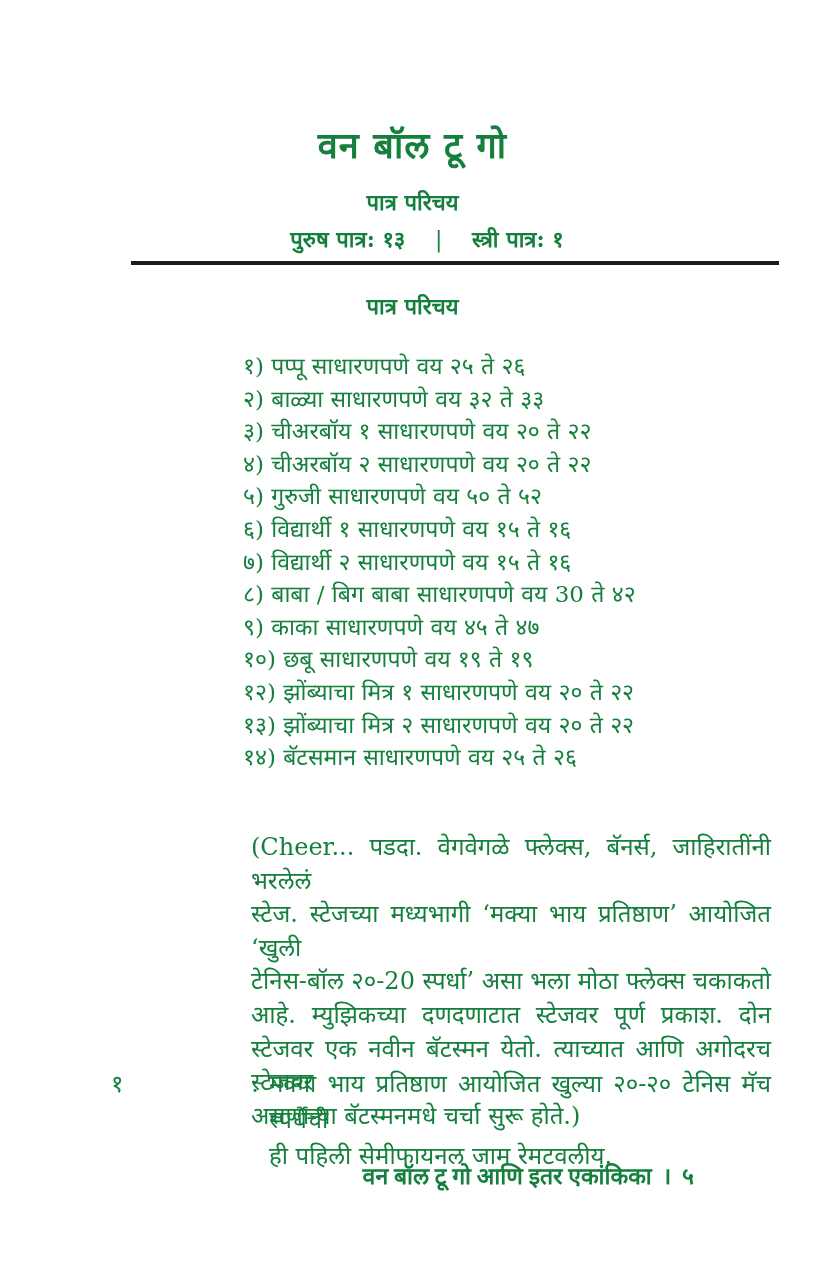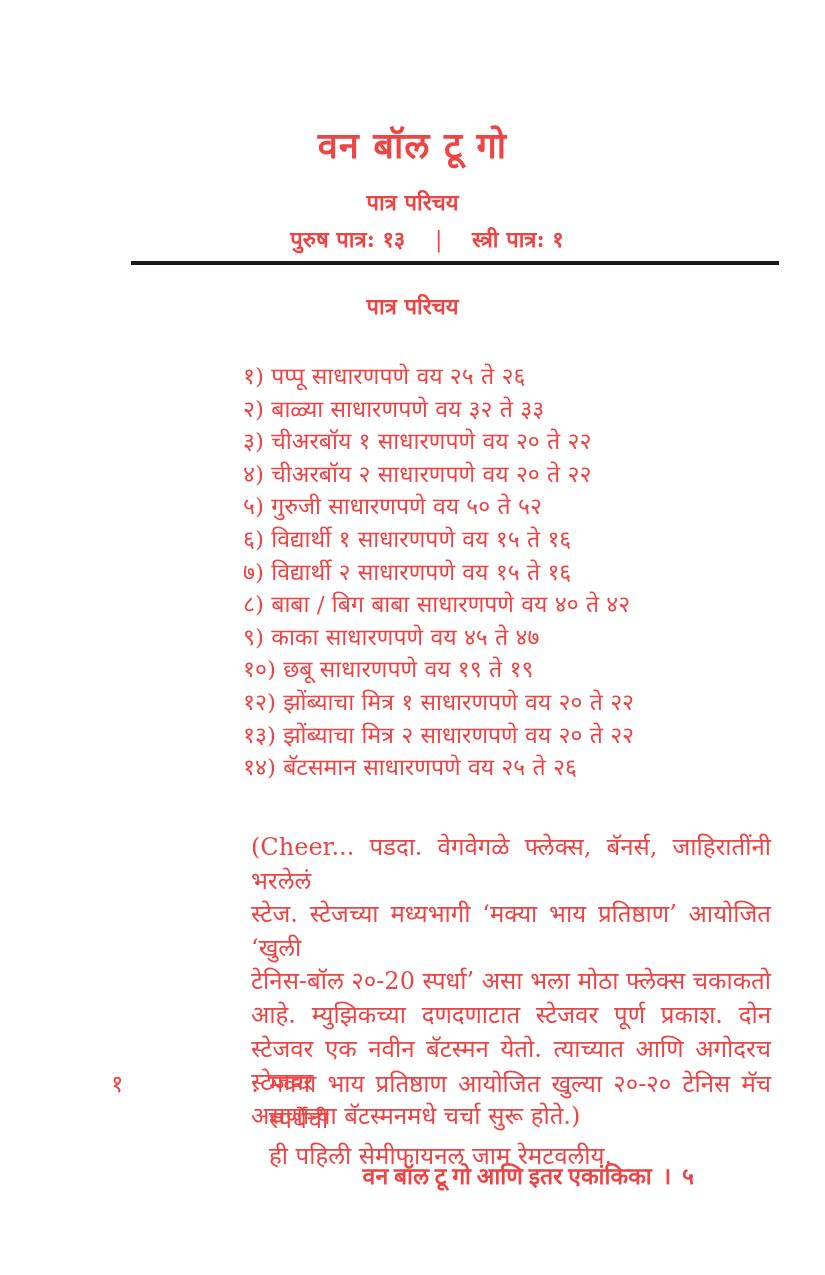--- a/index.html
+++ b/index.html
@@ -3,21 +3,21 @@
 <meta charset="utf-8">
 <style>
   * { margin: 0; padding: 0; box-sizing: border-box; }
   html, body { background: #ffffff; }
   .page {
     position: relative;
     width: 753px;
     height: 1275px;
     margin: 0 auto;
     background: #ffffff;
-    color: #ef4444;
+    color: #15803d;
     font-family: "DejaVu Serif", "Liberation Serif", serif;
     overflow: hidden;
   }
   .page-title {
     position: absolute; top: 120px; left: 0; width: 100%;
     text-align: center; font-size: 36px; font-weight: bold;
     letter-spacing: 1px;
   }
   .play-subtitle {
     position: absolute; top: 186px; left: 0; width: 100%;
@@ -31,21 +31,21 @@
   .rule {
     position: absolute; top: 261px; left: 95px;
     width: 648px; height: 4px; background: #1b1b1b;
   }
   .section-heading {
     position: absolute; top: 290px; left: 0; width: 100%;
     text-align: center; font-size: 22px; font-weight: bold;
   }
   .char-list {
     position: absolute; top: 350px; left: 207px; width: 545px;
-    font-size: 23px; line-height: 32.6px; white-space: nowrap; margin-top: 10px;
+    font-size: 23px; line-height: 32.6px; white-space: nowrap;
   }
   .stage-direction {
     position: absolute; top: 831px; left: 215px; width: 520px;
     font-size: 24px; line-height: 33.6px;
   }
   .stage-direction .just { text-align: justify; text-align-last: justify; }
   .dialogue {
     position: absolute; top: 1066px; left: 75px; width: 660px;
     font-size: 24px; line-height: 36px;
   }
@@ -79,21 +79,21 @@
   <div class="section-heading">पात्र परिचय</div>
 
   <div class="char-list">
     <div>१) पप्पू साधारणपणे वय २५ ते २६</div>
     <div>२) बाळ्या साधारणपणे वय ३२ ते ३३</div>
     <div>३) चीअरबॉय १ साधारणपणे वय २० ते २२</div>
     <div>४) चीअरबॉय २ साधारणपणे वय २० ते २२</div>
     <div>५) गुरुजी साधारणपणे वय ५० ते ५२</div>
     <div>६) विद्यार्थी १ साधारणपणे वय १५ ते १६</div>
     <div>७) विद्यार्थी २ साधारणपणे वय १५ ते १६</div>
-    <div>८) बाबा / बिग बाबा साधारणपणे वय ४० ते ४२</div>
+    <div>८) बाबा / बिग बाबा साधारणपणे वय 30 ते ४२</div>
     <div>९) काका साधारणपणे वय ४५ ते ४७</div>
     <div>१०) छबू साधारणपणे वय १९ ते १९</div>
     <div>१२) झोंब्याचा मित्र १ साधारणपणे वय २० ते २२</div>
     <div>१३) झोंब्याचा मित्र २ साधारणपणे वय २० ते २२</div>
     <div>१४) बॅटसमान साधारणपणे वय २५ ते २६</div>
   </div>
 
   <div class="stage-direction">
     <div class="just">(Cheer... पडदा. वेगवेगळे फ्लेक्स, बॅनर्स, जाहिरातींनी भरलेलं</div>
     <div class="just">स्टेज. स्टेजच्या मध्यभागी ‘मक्या भाय प्रतिष्ठाण’ आयोजित ‘खुली</div>

